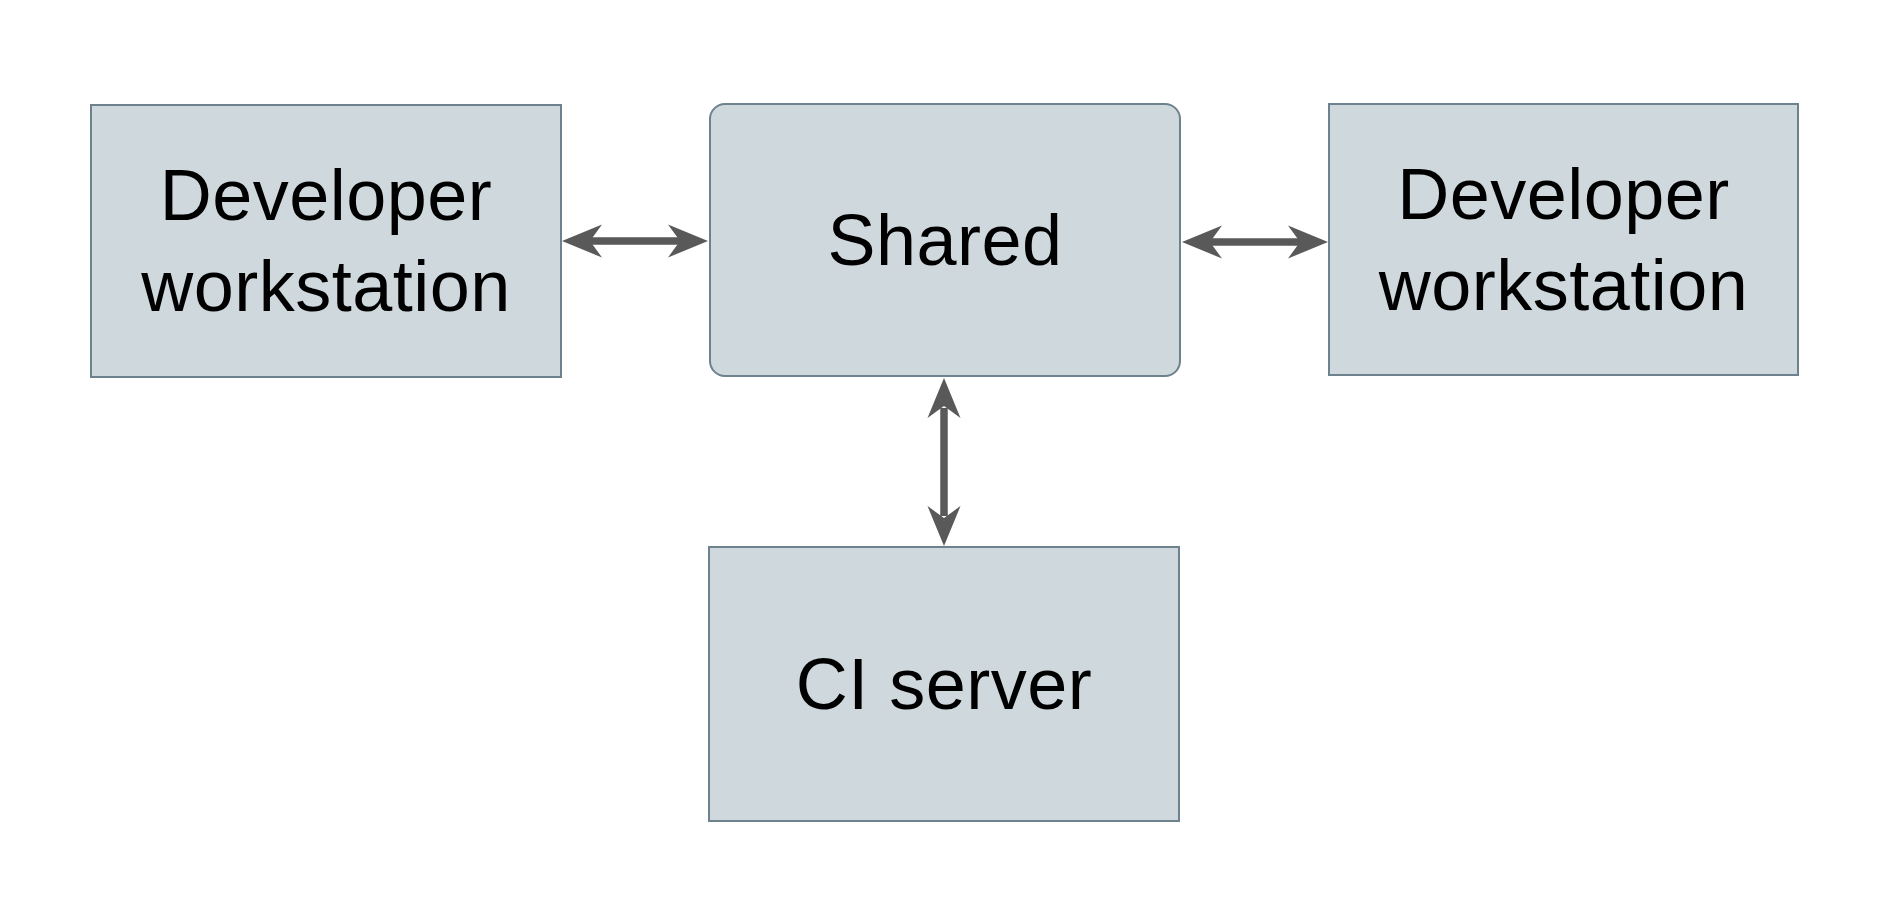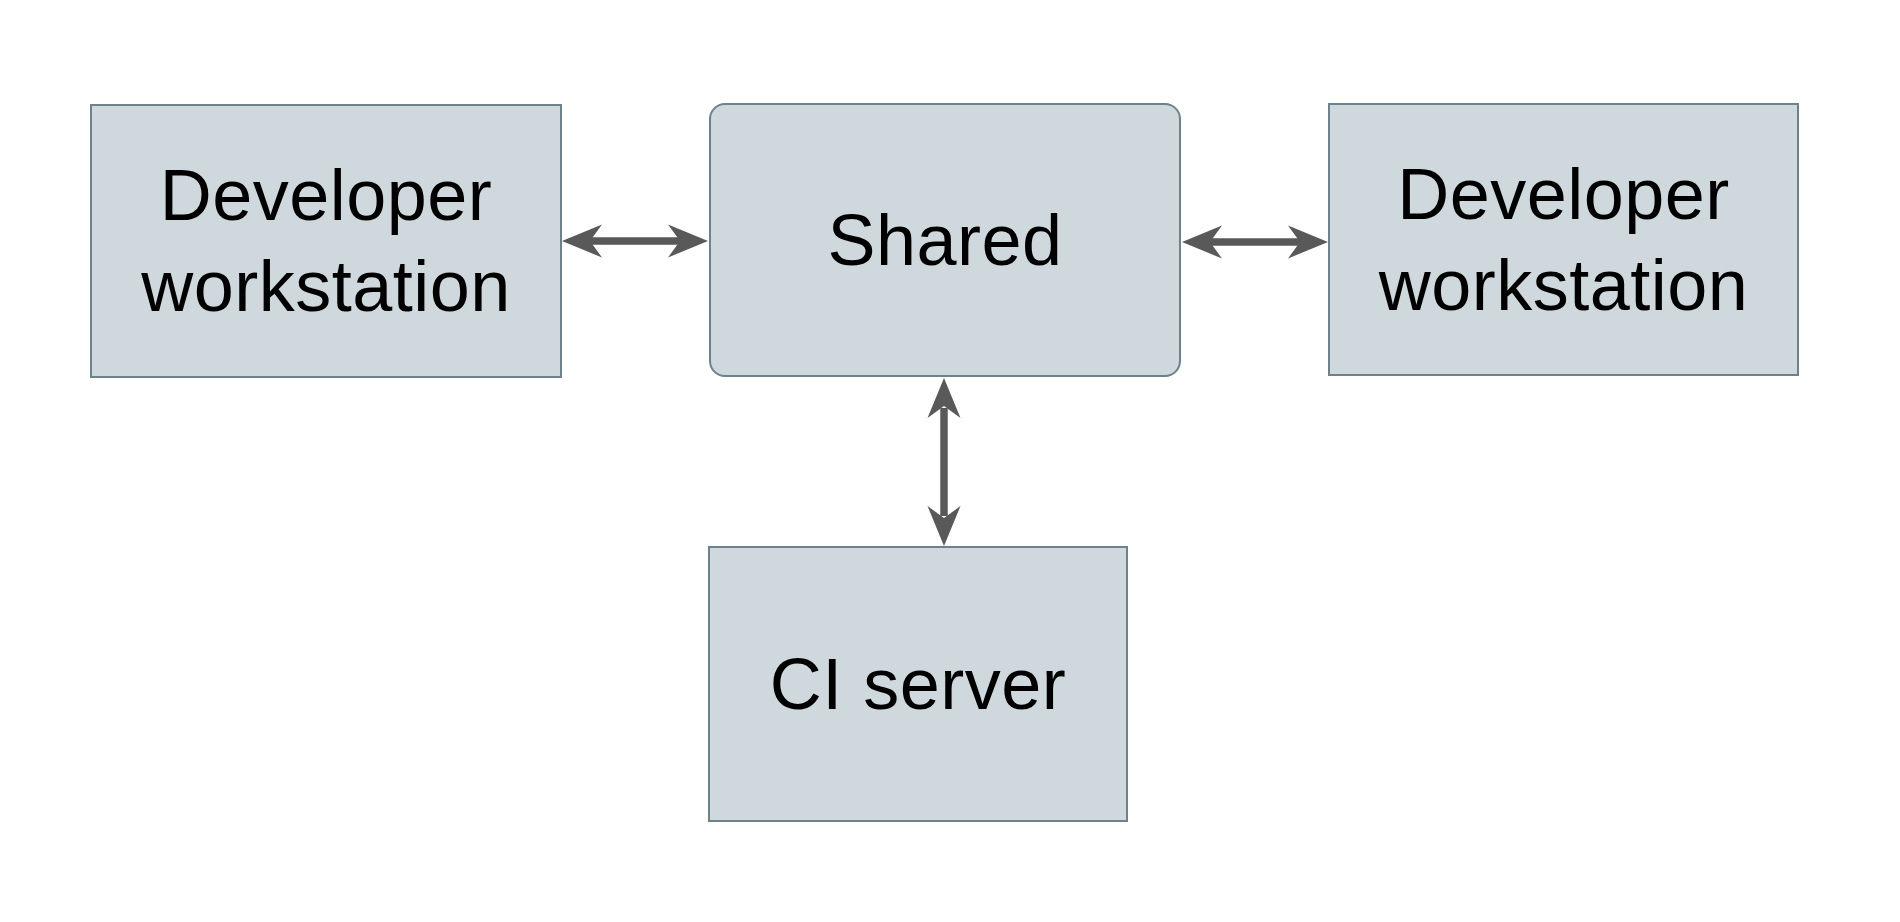--- a/index.html
+++ b/index.html
@@ -27,21 +27,21 @@
     text-align: center;
     color: #000000;
     font-size: 72px;
     line-height: 1.26;
     letter-spacing: 0.5px;
     white-space: nowrap;
   }
   .node-dev-left  { left: 90px;   top: 104px; width: 472px; height: 274px; }
   .node-cache     { left: 709px;  top: 103px; width: 472px; height: 274px; border-radius: 16px; }
   .node-dev-right { left: 1328px; top: 103px; width: 471px; height: 273px; }
-  .node-ci        { left: 708px;  top: 546px; width: 420px; height: 276px; }
+  .node-ci        { left: 708px;  top: 546px; width: 472px; height: 276px; }
   .arrow {
     position: absolute;
     display: block;
   }
   .arrow-left  { left: 560px;  top: 219px; }
   .arrow-right { left: 1180px; top: 220px; }
   .arrow-down  { left: 922px;  top: 376px; }
 </style>
 </head>
 <body>

